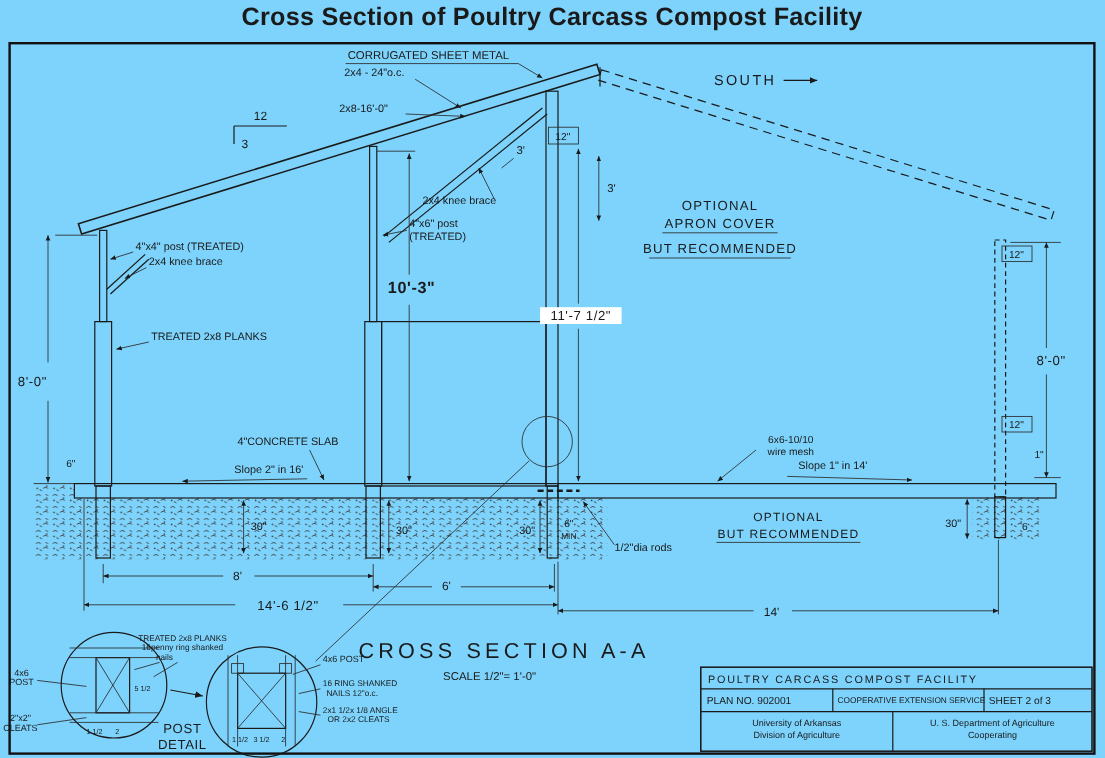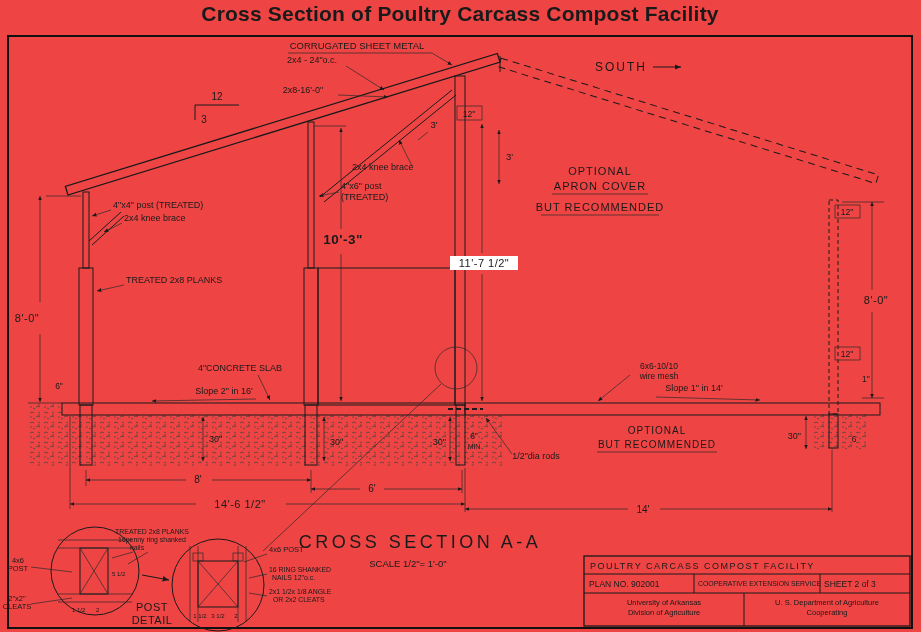--- a/index.html
+++ b/index.html
@@ -1,16 +1,16 @@
 <!DOCTYPE html>
 <html><head>
 <meta charset="utf-8">
 <style>
   html,body{margin:0;padding:0;background:#e8e8e8;}
-  #stage{position:relative;width:921px;height:632px;background:#ef4444;overflow:hidden;
+  #stage{position:relative;width:921px;height:632px;background:#7dd3fc;overflow:hidden;
          font-family:"Liberation Sans",sans-serif;}
   svg{position:absolute;left:0;top:0;}
   svg text{fill:#1a1a1a;font-family:"Liberation Sans",sans-serif;}
   .ln{stroke:#1a1a1a;stroke-width:1;fill:none;}
   .ln12{stroke:#1a1a1a;stroke-width:1.3;fill:none;}
   .ln2{stroke:#111;stroke-width:2;fill:none;}
   .thin{stroke:#2a2a2a;stroke-width:.7;fill:none;}
   .dash{stroke-dasharray:7 5;}
   .dash2{stroke-dasharray:4 3;}
   .mid{text-anchor:middle;}

